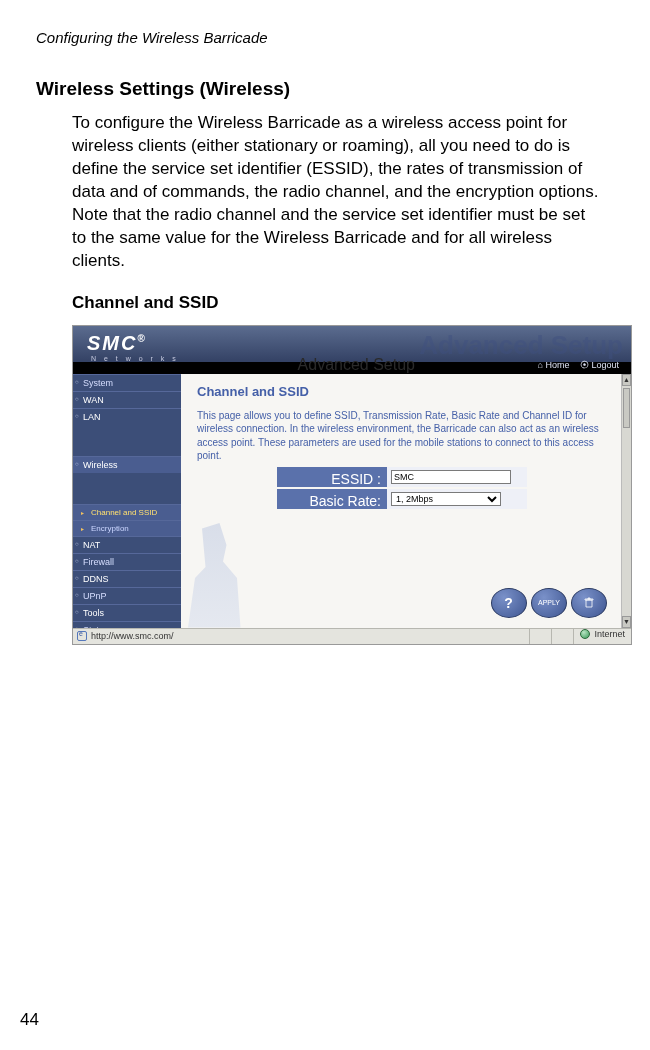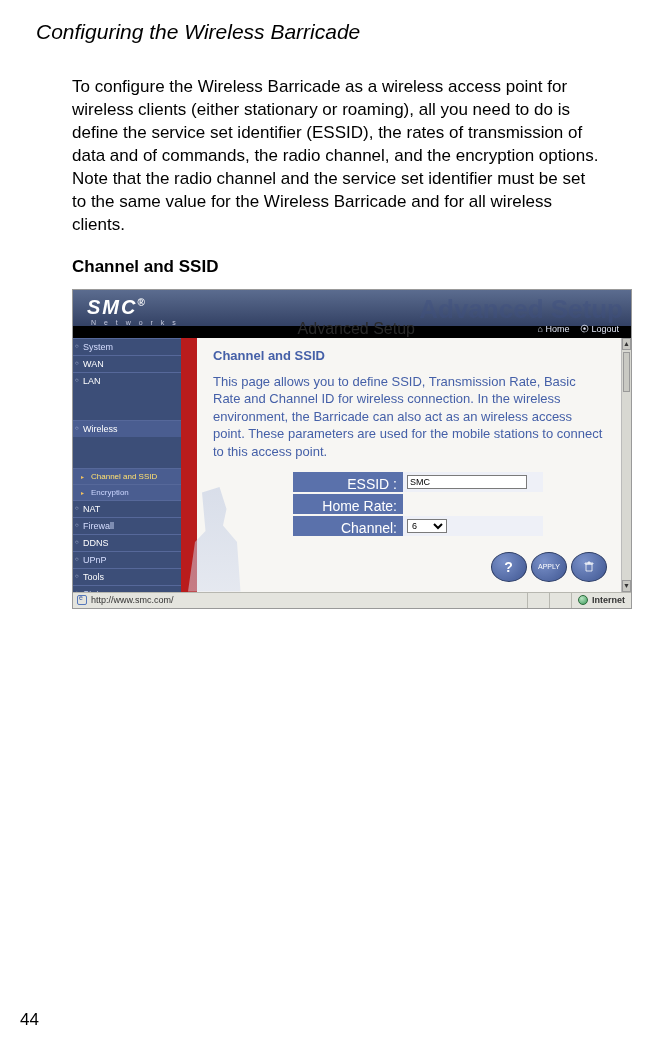--- a/index.html
+++ b/index.html
@@ -1,90 +1,91 @@
 <!DOCTYPE html>
 <html><head>
 <meta charset="utf-8">
 <style>
   * { box-sizing: border-box; margin: 0; padding: 0; }
   html, body { width: 650px; height: 1050px; font-family: Arial, Helvetica, sans-serif; background: #fff; color: #000; }
   .page { width: 650px; height: 1050px; padding: 20px 36px 20px 36px; position: relative; }
-  .running-head { font-style: italic; font-size: 21px; margin-bottom: 32px; }
+  .running-head { font-style: italic; font-size: 15px; margin-bottom: 32px; margin-top: 9px; }
   .h1 { font-weight: bold; font-size: 19px; margin-bottom: 12px; }
   .body-text { font-size: 17px; line-height: 1.35; margin: 0 14px 0 36px; }
   .para { margin-bottom: 20px; }
   .h2 { font-weight: bold; font-size: 17px; margin: 0 0 12px 36px; }
   .page-number { position: absolute; left: 20px; bottom: 20px; font-size: 17px; }
 
   
-  .screenshot { margin: 0 0 20px 36px; width: 560px; height: 320px; border: 1px solid #999; background: #b91c1c; position: relative; font-family: Arial, sans-serif; }
+  .screenshot { margin: 0 0 20px 36px; width: 560px; height: 320px; border: 1px solid #999; background: #404040; position: relative; font-family: Arial, sans-serif; }
 
   
   .smc-bar { height: 48px; background: linear-gradient(#5b6c8f, #263356); position: relative; }
   .smc-logo { color: #fff; font-weight: bold; font-size: 20px; letter-spacing: 2px; padding: 6px 0 0 14px; font-style: italic; }
   .smc-logo sup { font-size: 10px; font-style: normal; }
   .smc-sub { color: #c7cbe0; font-size: 7px; letter-spacing: 3px; padding-left: 18px; }
   .black-strip { position: absolute; left: 0; right: 0; top: 36px; height: 12px; background: #000; }
   .adv-watermark { position: absolute; right: 8px; top: 4px; color: #3f5080; font-size: 26px; font-weight: bold; opacity: 0.45; }
   .adv-label { position: absolute; right: 216px; top: 30px; font-size: 16px; color: #2a2a2a; font-weight: 400; }
   .home-logout { position: absolute; right: 12px; top: 34px; font-size: 9px; color: #dfe4f4; }
   .home-logout span + span { margin-left: 8px; }
 
   
-  .content-region { position: absolute; top: 48px; bottom: 16px; left: 0; right: 10px; display: flex; gap: 16px; }
+  .content-region { position: absolute; top: 48px; bottom: 16px; left: 0; right: 10px; display: flex; }
   .scrollbar { position: absolute; top: 48px; bottom: 16px; right: 0; width: 10px; background: #d8d8d2; border-left: 1px solid #bbb; }
   .scroll-arrow { height: 12px; background: #c9c9c3; border: 1px solid #999; font-size: 7px; text-align: center; line-height: 10px; color: #333; }
   .scroll-thumb { position: absolute; top: 14px; left: 1px; right: 1px; height: 40px; background: #c9c9c3; border: 1px solid #999; }
 
   
   .sidebar { width: 108px; background: #3c4e78; color: #fff; font-size: 9px; }
   .sidebar ul { list-style: none; }
   .sidebar li { padding: 3px 4px 3px 10px; border-top: 1px solid #56689a; cursor: pointer; position: relative; }
   .sidebar li::before { content: "○"; color: #c6d0ec; font-size: 6px; position: absolute; left: 2px; top: 4px; }
   .sidebar li.active { background: #4a5d90; color: #fff; margin-top: 31px; }
   .sidebar li.sub { padding-left: 18px; background: #4a5d90; color: #cbd6ff; font-size: 8px; }
   .sidebar li.sub::before { content: "▸"; left: 8px; color: #f0c060; }
   .sidebar li.sub.active { color: #ffe070; }
   .sidebar li.light { color: #d6deff; }
 
   
   .panel { flex: 1; background: #f7f6f3; position: relative; padding: 10px 16px 0 16px; overflow: hidden; }
   .panel-title { color: #4560a8; font-weight: bold; font-size: 13px; margin-bottom: 10px; }
-  .panel-desc { color: #4560a8; font-size: 13px; line-height: 1.35; margin-bottom: 12px; }
+  .panel-desc { color: #4560a8; font-size: 10px; line-height: 1.35; margin-bottom: 4px; }
 
   .form-table { margin-left: 80px; }
   .form-row { display: flex; align-items: stretch; margin-bottom: 2px; height: 20px; }
   .form-label { width: 110px; background: #5a71ab; color: #fff; font-size: 14px; text-align: right; padding: 4px 6px 0 0; }
   .form-field { background: #eef0f7; padding: 2px 4px; display: flex; align-items: center; min-width: 140px; }
   .form-field input[type=text] { font-size: 9px; height: 14px; border: 1px solid #7a7a7a; background: #fff; padding: 0 2px; }
   .form-field select { font-size: 9px; height: 14px; border: 1px solid #7a7a7a; background: #fff; }
 
   .action-row { position: absolute; right: 14px; bottom: 10px; display: flex; gap: 4px; }
   .action-btn { width: 36px; height: 30px; border-radius: 50%; background: radial-gradient(circle at 35% 30%, #7a91c9, #3f5691); color: #fff; font-size: 7px; display: flex; align-items: center; justify-content: center; border: 1px solid #2a3a63; cursor: pointer; }
   .action-btn.help::before { content: "?"; font-size: 14px; font-weight: bold; margin-right: 1px; }
   .action-btn.cancel svg { width: 12px; height: 12px; }
 
   .person { position: absolute; left: 108px; bottom: 16px; width: 70px; height: 110px; background: linear-gradient(#b9c5df, #d3dbed); opacity: 0.5; clip-path: polygon(30% 10%, 55% 5%, 65% 25%, 60% 40%, 80% 55%, 85% 100%, 10% 100%, 20% 55%, 35% 45%); pointer-events: none; }
 
   
   .status-bar { position: absolute; left: 0; right: 0; bottom: 0; height: 16px; background: #e4e4de; border-top: 1px solid #b7b7b0; display: flex; align-items: center; font-size: 9px; color: #333; }
   .status-left { display: flex; align-items: center; gap: 4px; padding-left: 4px; flex: 1; border-right: 1px solid #b7b7b0; height: 100%; }
   .status-mid { width: 22px; border-right: 1px solid #b7b7b0; height: 100%; }
-  .status-right { display: flex; align-items: center; gap: 4px; padding: 0 6px; height: 100%; font-weight: bold; }
+  .status-right { display: flex; gap: 4px; padding: 0 6px; height: 100%; }
   .ie-icon { width: 10px; height: 10px; border: 1px solid #5577bb; border-radius: 2px; position: relative; }
   .ie-icon::after { content: "e"; font-size: 7px; color: #3a5aa0; position: absolute; left: 1px; top: -2px; }
   .globe-icon { width: 10px; height: 10px; border-radius: 50%; background: radial-gradient(circle at 35% 30%, #b9e4c3, #3a9a5a); border: 1px solid #2a6a3a; }
 </style>
 </head>
 <body>
 
 <div class="page">
 
   <div class="running-head">Configuring the Wireless Barricade</div>
 
+  <div class="h1">Wireless Settings (Wireless)</div>
 
   <p class="body-text para">To configure the Wireless Barricade as a wireless access point for wireless clients (either stationary or roaming), all you need to do is define the service set identifier (ESSID), the rates of transmission of data and of commands, the radio channel, and the encryption options. Note that the radio channel and the service set identifier must be set to the same value for the Wireless Barricade and for all wireless clients.</p>
 
   <div class="h2">Channel and SSID</div>
 
   <div class="screenshot">
 
     <div class="smc-bar">
       <div class="smc-logo"><span>SMC</span><sup>®</sup></div>
       <div class="smc-sub">N e t w o r k s</div>
@@ -120,26 +121,23 @@
         <div class="panel-desc">This page allows you to define SSID, Transmission Rate, Basic Rate and Channel ID for wireless connection. In the wireless environment, the Barricade can also act as an wireless access point. These parameters are used for the mobile stations to connect to this access point.</div>
 
         <div class="form-table">
           <div class="form-row">
             <div class="form-label">ESSID :</div>
             <div class="form-field">
                 <input type="text" style="width: 120px;" value="SMC">
               </div>
           </div>
           <div class="form-row">
-            <div class="form-label">Home Rate:</div>
-          </div>
-          <div class="form-row">
-            <div class="form-label">Channel:</div>
+            <div class="form-label">Basic Rate:</div>
             <div class="form-field">
-                <select style="width:40px"><option>6</option></select>
+                <select style="width:110px"><option>1, 2Mbps</option></select>
               </div>
           </div>
         </div>
 
         <div class="action-row">
           <div class="action-btn help"></div>
           <div class="action-btn">APPLY</div>
           <div class="action-btn cancel">
             <svg viewBox="0 0 12 12">
                 <path d="M3 3h6v7H3z M2 2h8v1H2z M5 1h2v1H5z" fill="none" stroke="#fff" stroke-width="0.8"></path>

